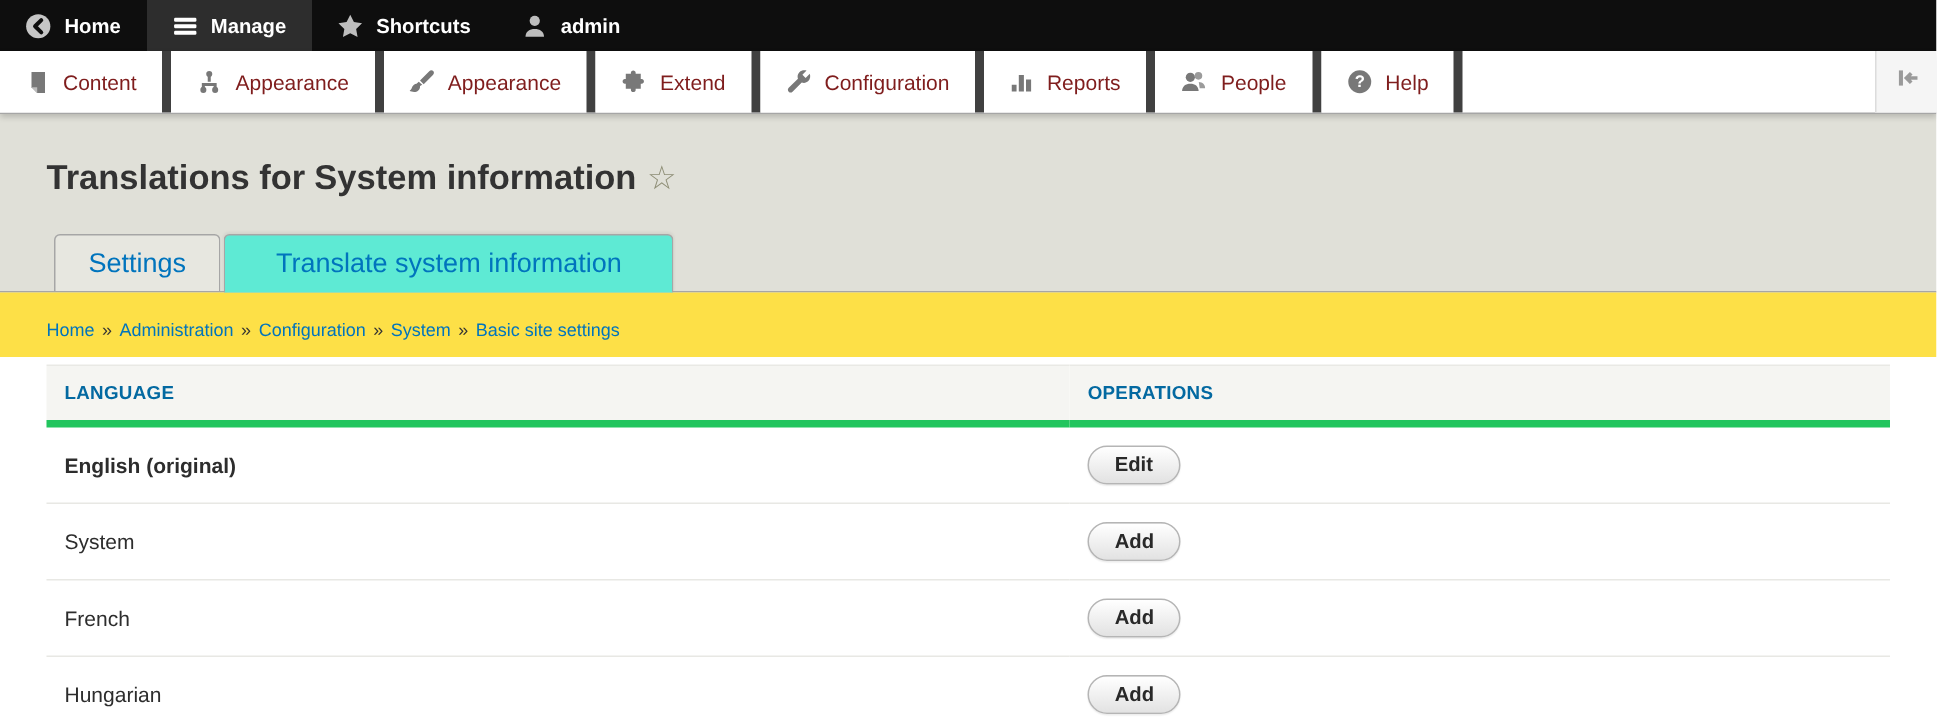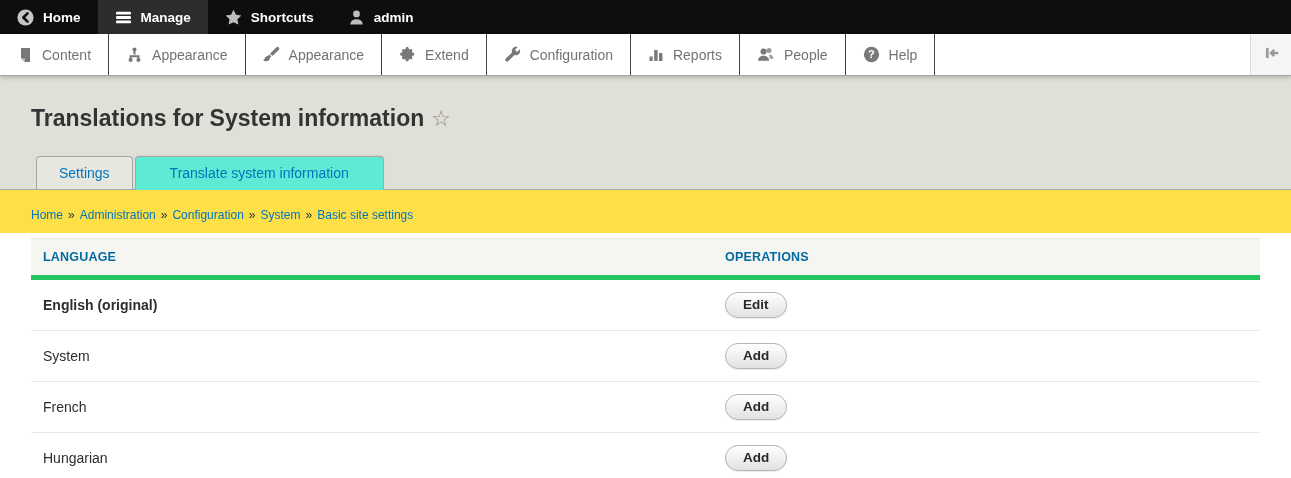--- a/index.html
+++ b/index.html
@@ -44,23 +44,23 @@
     display: flex;
     align-items: stretch;
     position: relative;
     z-index: 5;
   }
   .tray-item {
     display: flex;
     align-items: center;
     gap: 9px;
     padding: 0 17px;
-    border-right: 1px solid #404040;
+    border-right: 6px solid #404040;
     font-size: 14px;
-    color: #737373;
+    color: #7f1d1d;
     cursor: pointer;
     background: #fff;
   }
   .tray-item svg { display: block; }
   .tray-toggle {
     margin-left: auto;
     width: 41px;
     background: #f5f5f5;
     border-left: 1px solid #dcdcdc;
     display: flex;
@@ -93,21 +93,21 @@
   }
 
   
   .tabs-row {
     display: flex;
     align-items: flex-end;
     padding-left: 36px;
     border-bottom: 1px solid #a6a6a6;
   }
   .tab {
-    font-size: 14px;
+    font-size: 18px;
     color: #0074bd;
     background: #e7e7e0;
     border: 1px solid #a6a6a6;
     border-bottom: none;
     border-radius: 4px 4px 0 0;
     padding: 8px 22px;
     margin-right: 2px;
     margin-bottom: 0;
     cursor: pointer;
     text-align: center;

